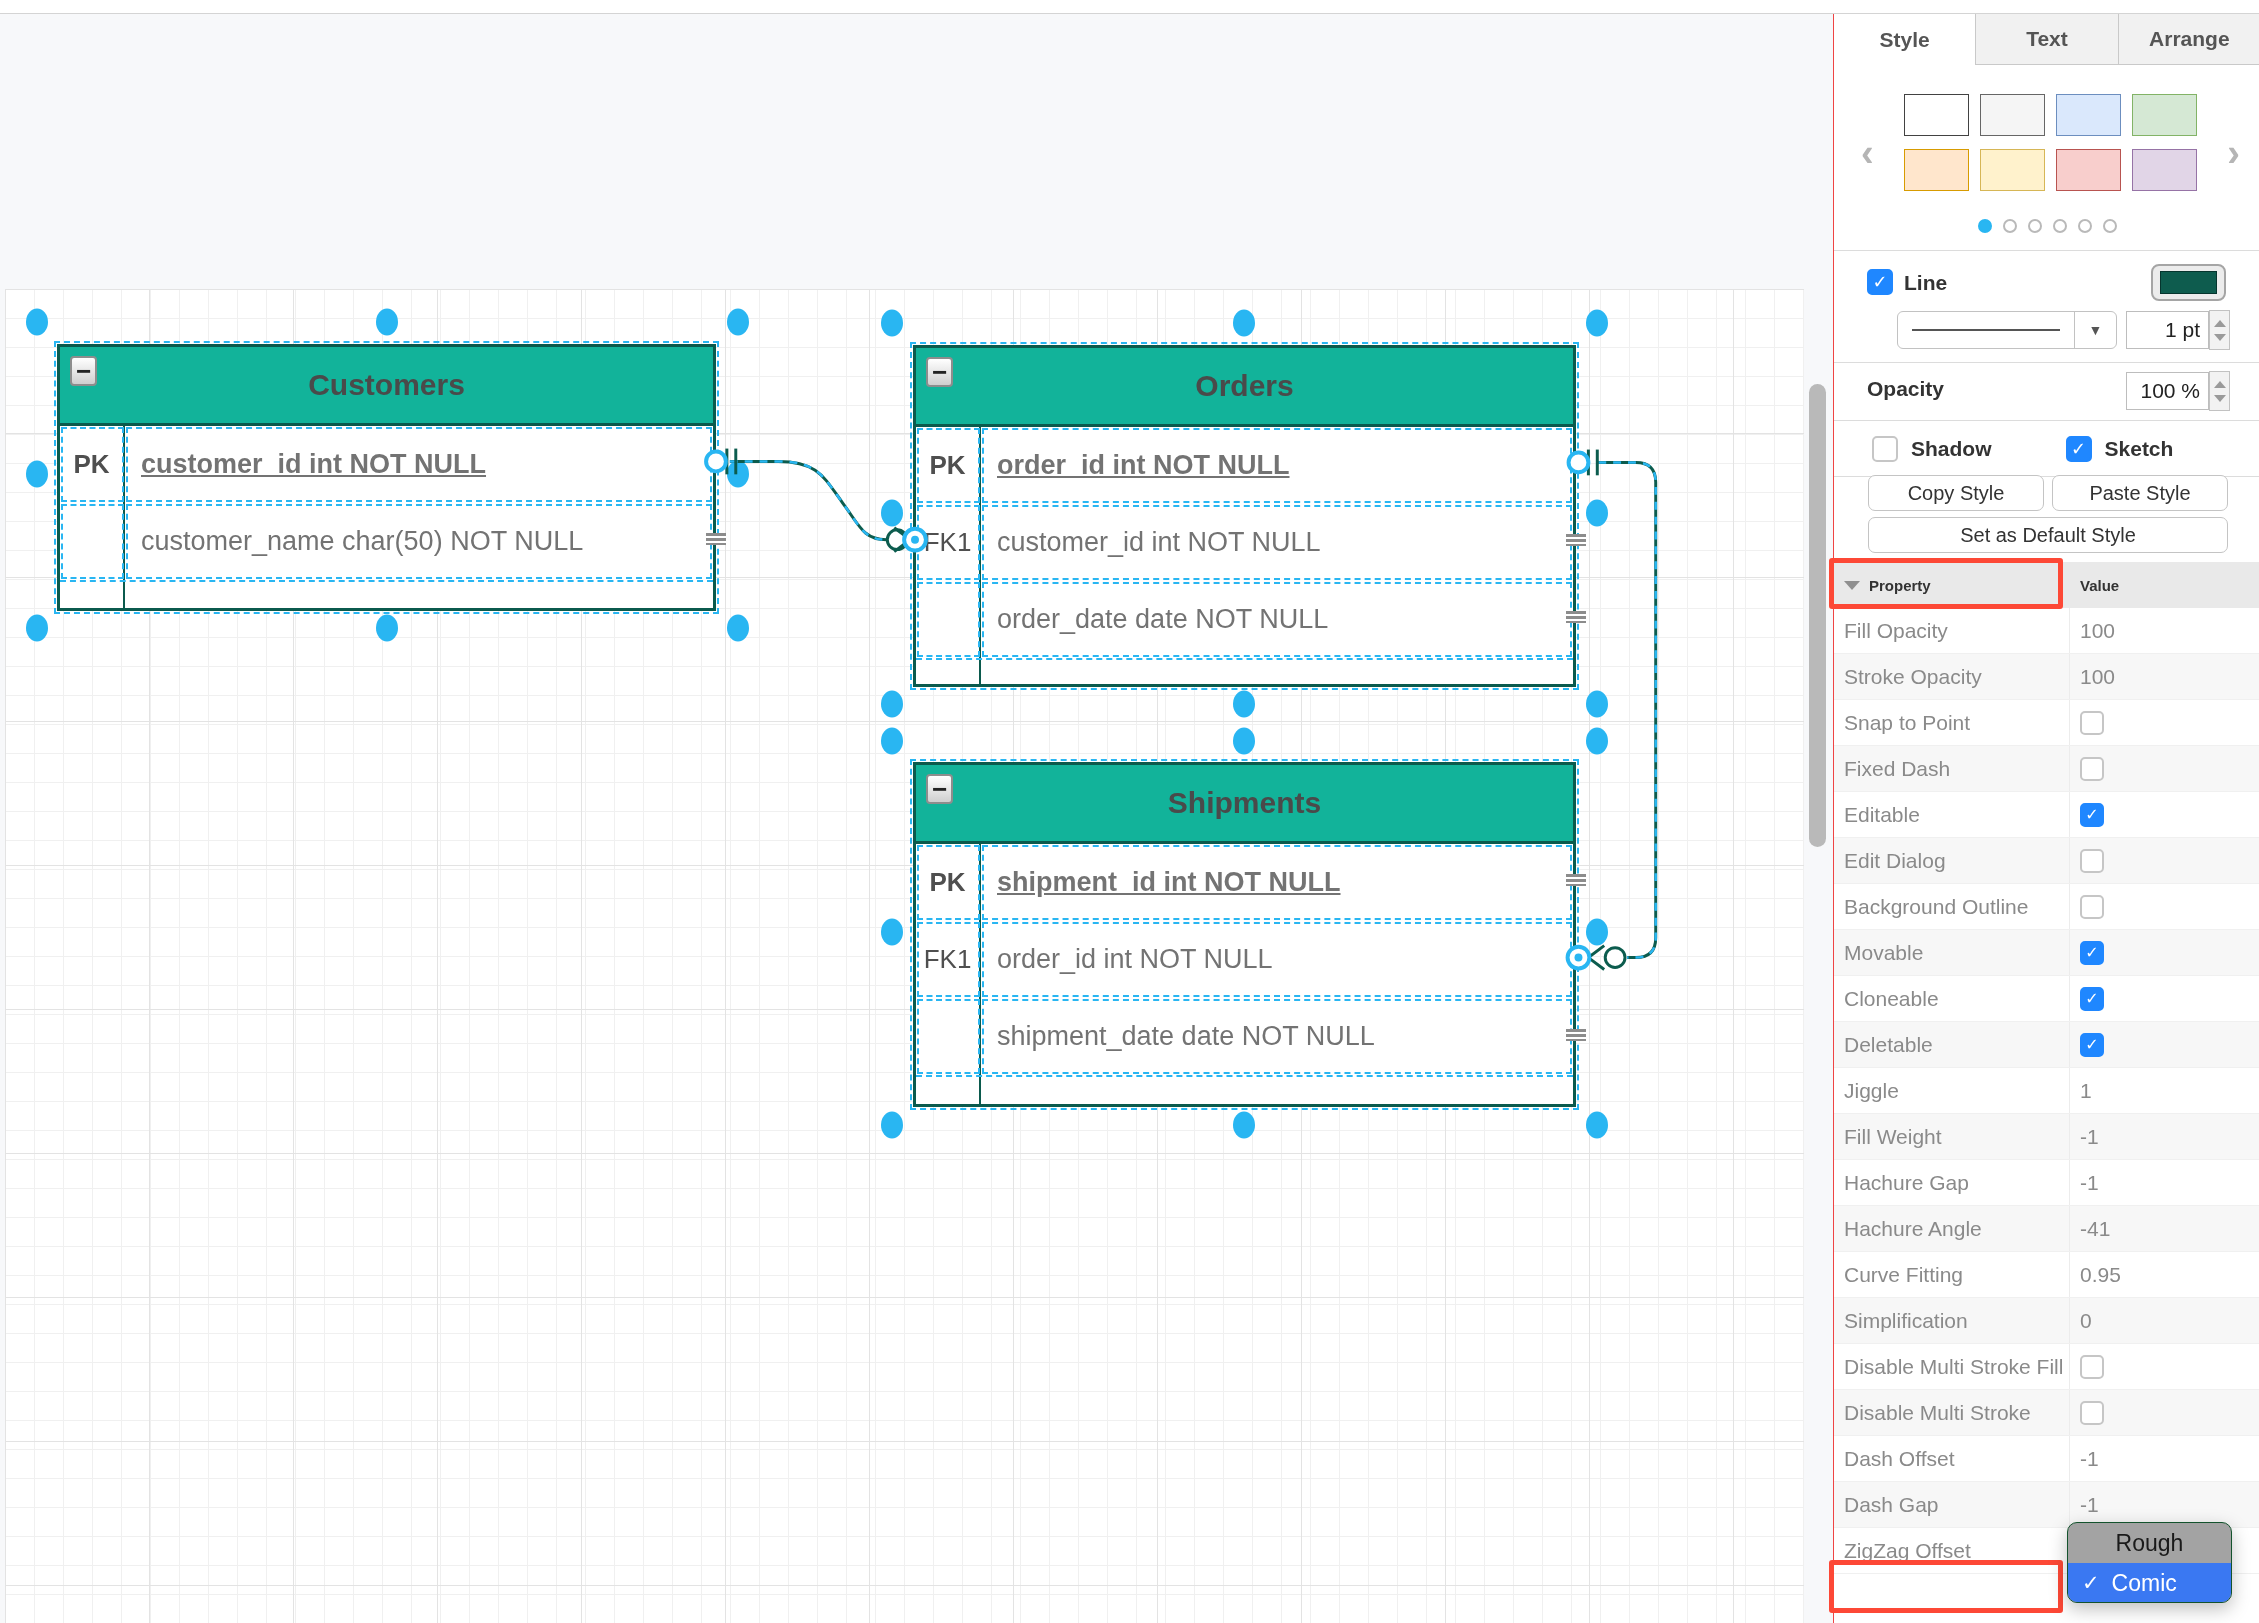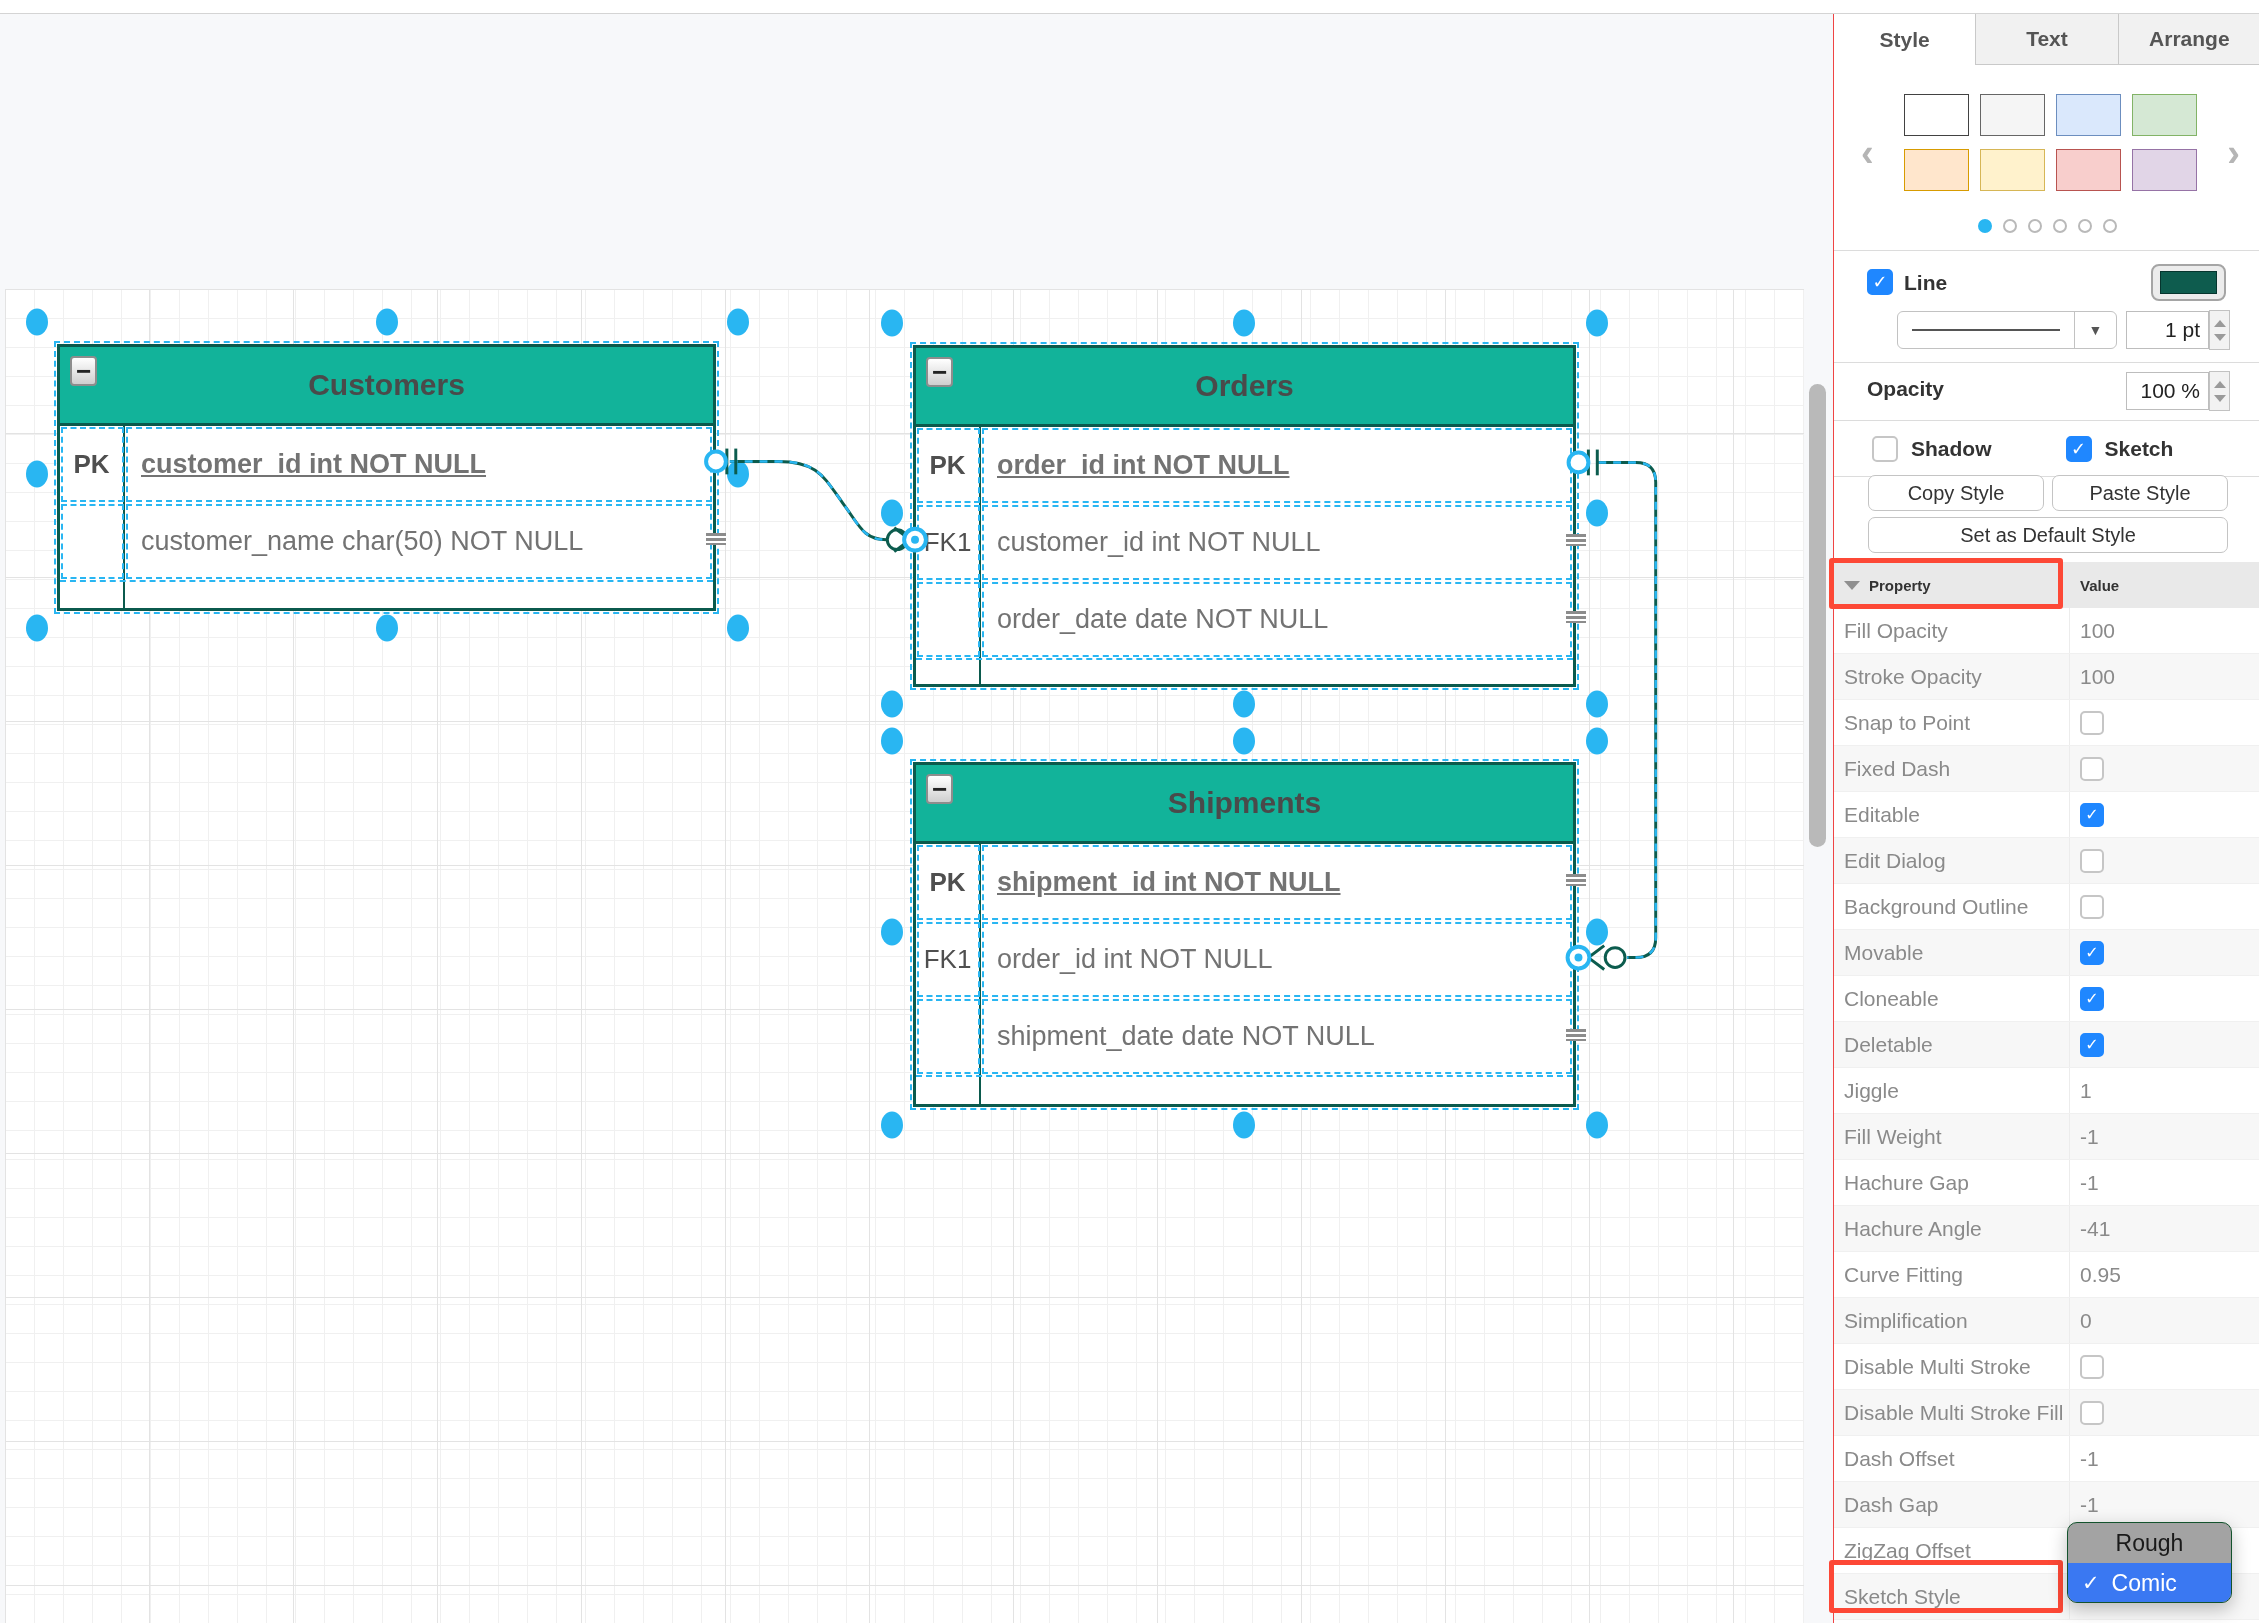--- a/index.html
+++ b/index.html
@@ -394,45 +394,41 @@
         </div>
         <div class="prow">
           <div class="pl">Curve Fitting</div>
           <div class="pv">0.95</div>
         </div>
         <div class="prow">
           <div class="pl">Simplification</div>
           <div class="pv">0</div>
         </div>
         <div class="prow">
+          <div class="pl">Disable Multi Stroke Fill</div>
+          <div class="pv">
+            <span class="cb"></span>
+          </div>
+        </div>
+        <div class="prow">
           <div class="pl">Disable Multi Stroke</div>
-          <div class="pv">
-            <span class="cb"></span>
-          </div>
-        </div>
-        <div class="prow">
-          <div class="pl">Disable Multi Stroke Fill</div>
           <div class="pv">
             <span class="cb"></span>
           </div>
         </div>
         <div class="prow">
           <div class="pl">Dash Offset</div>
           <div class="pv">-1</div>
         </div>
         <div class="prow">
           <div class="pl">Dash Gap</div>
           <div class="pv">-1</div>
         </div>
         <div class="prow">
           <div class="pl">ZigZag Offset</div>
-          <div class="pv"></div>
-        </div>
-        <div class="prow">
-          <div class="pl">Sketch Style</div>
           <div class="pv"></div>
         </div>
       </div>
   </div>
 
   <div class="redbox" style="left:1829px;top:558px;width:234px;height:51px;"></div>
   <div class="redbox" style="left:1829px;top:1560px;width:234px;height:53px;"></div>
 
   <div class="popup">
     <div class="item">Rough</div>

